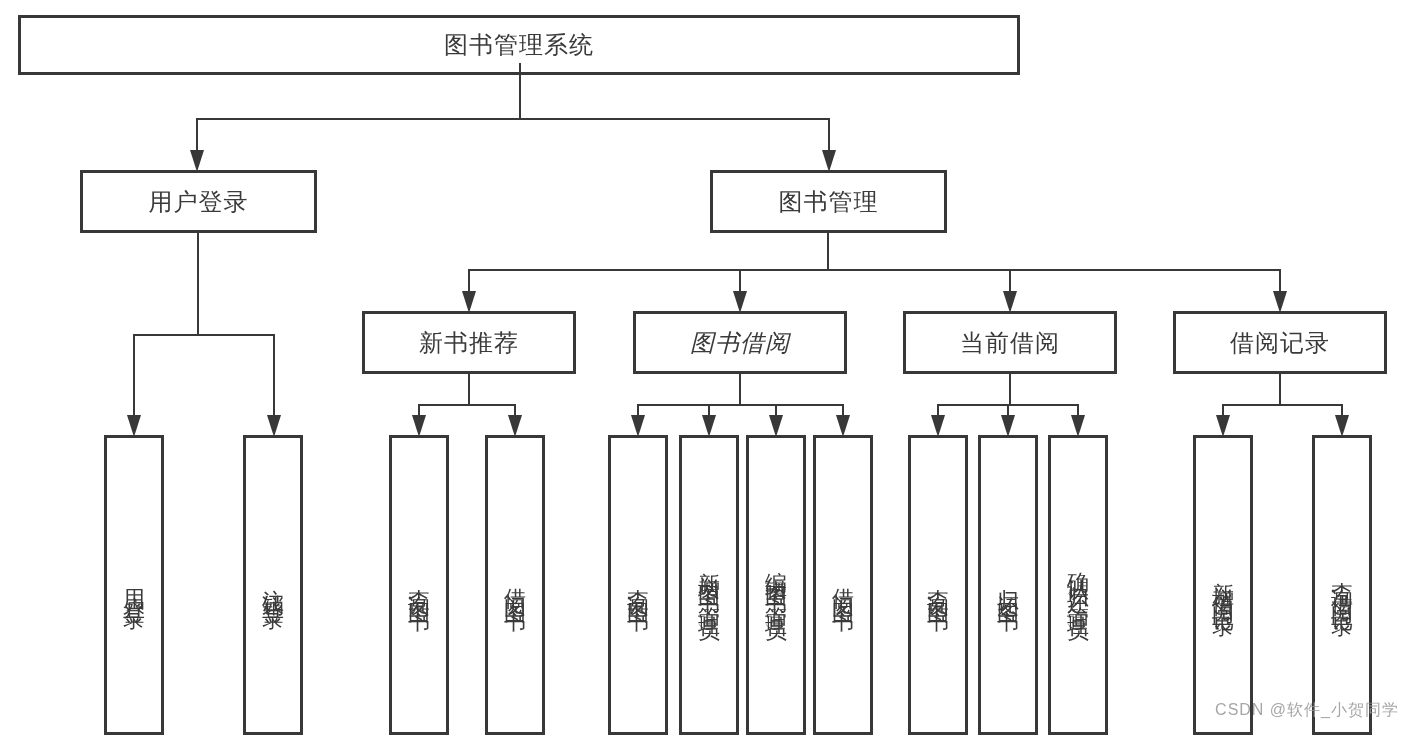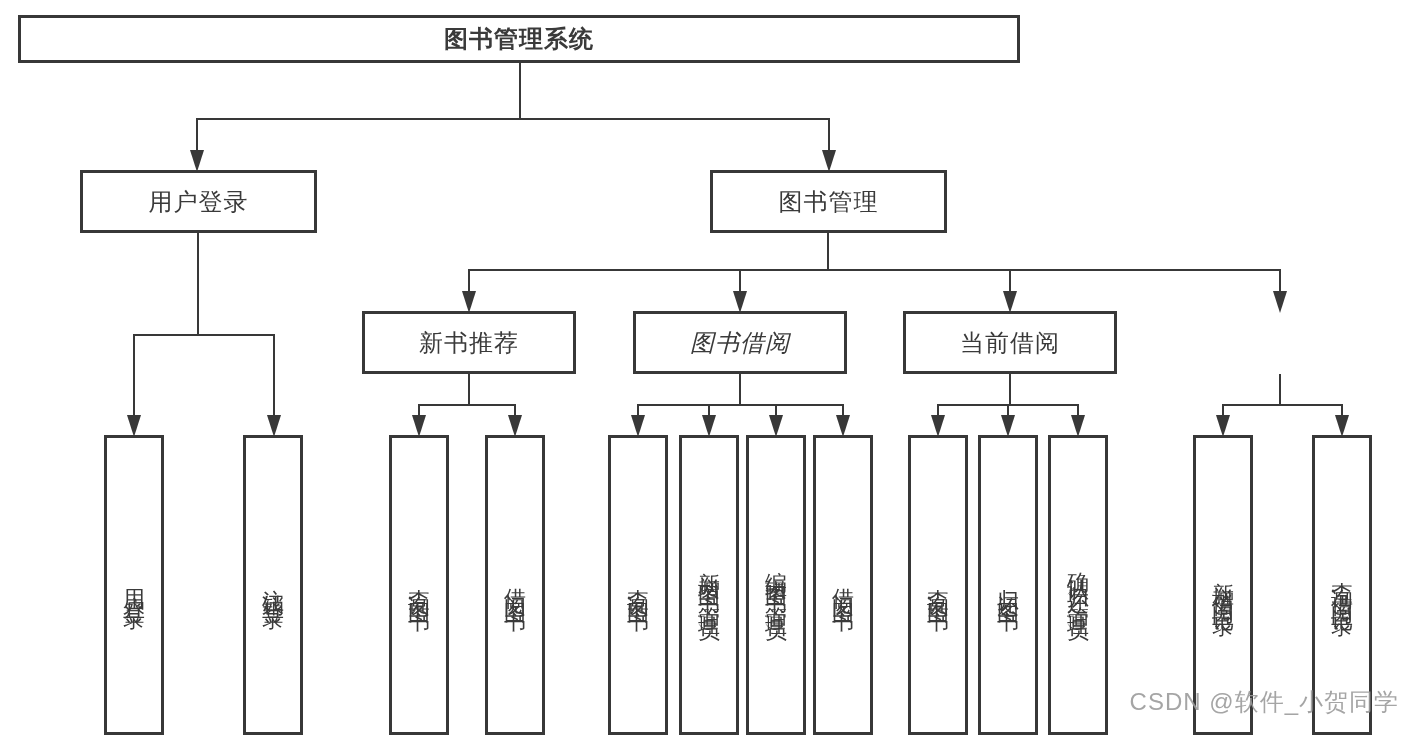--- a/index.html
+++ b/index.html
@@ -25,48 +25,51 @@
     writing-mode:vertical-rl;text-orientation:mixed;
     font-size:22px;line-height:1;letter-spacing:7px;color:var(--text);white-space:nowrap;
   }
   .conn{position:absolute;background:var(--line);}
   .arrow{
     position:absolute;width:0;height:0;
     border-left:7px solid transparent;border-right:7px solid transparent;
     border-top:22px solid var(--line);
   }
   .watermark{
-    position:absolute;right:6px;top:686px;font-size:24px;color:var(--wm);
+    position:absolute;right:6px;top:700px;font-size:16px;color:var(--wm);
     letter-spacing:1px;white-space:nowrap;opacity:.9;z-index:5;
   }
 </style>
 </head>
 <body>
 
 <div class="canvas">
 
-  <div class="node-h" style="left:18px;top:15px;width:1002px;height:48px;font-weight:bold;">
+  <div class="node-h" style="left:18px;top:15px;width:1002px;height:60px;">
     <span>图书管理系统</span>
   </div>
 
   <div class="node-h" style="left:80px;top:170px;width:237px;height:63px;">
     <span>用户登录</span>
   </div>
   <div class="node-h" style="left:710px;top:170px;width:237px;height:63px;">
     <span>图书管理</span>
   </div>
 
   <div class="node-h" style="left:362px;top:311px;width:214px;height:63px;">
     <span>新书推荐</span>
   </div>
   <div class="node-h" style="left:633px;top:311px;width:214px;height:63px;font-style:italic;">
     <span>图书借阅</span>
   </div>
   <div class="node-h" style="left:903px;top:311px;width:214px;height:63px;justify-content:center;">
     <span>当前借阅</span>
+  </div>
+  <div class="node-h" style="left:1173px;top:311px;width:214px;height:63px;">
+    <span>借阅记录</span>
   </div>
 
   <div class="node-v" style="left:104px;top:435px;width:60px;height:300px;">
     <span>用户登录</span>
   </div>
   <div class="node-v" style="left:243px;top:435px;width:60px;height:300px;">
     <span>注销登录</span>
   </div>
 
   <div class="node-v" style="left:389px;top:435px;width:60px;height:300px;">

